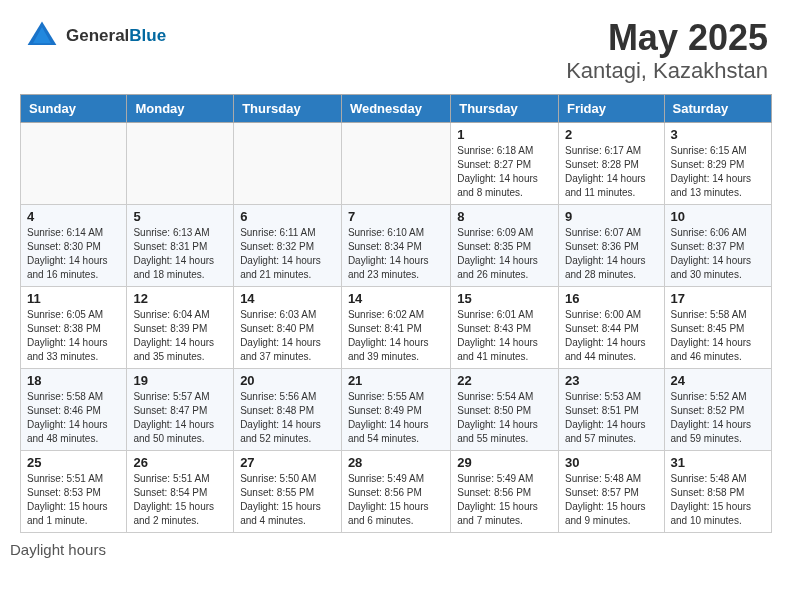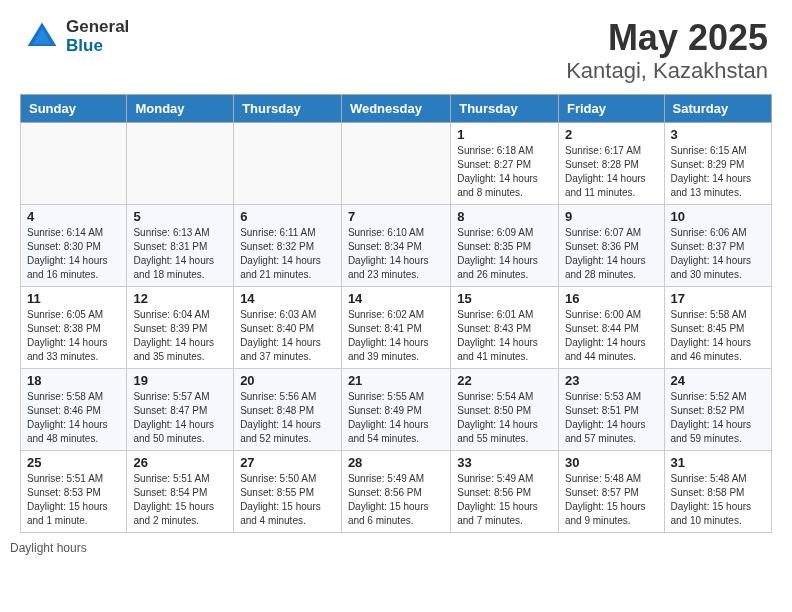--- a/index.html
+++ b/index.html
@@ -15,21 +15,21 @@
       align-items: flex-start;
       padding: 18px 24px 10px 24px;
     }
     .logo {
       display: flex;
       align-items: center;
       gap: 6px;
     }
     .logo-text {
       display: flex;
-      flex-direction: column;
+      flex-direction: row;
       line-height: 1.1;
     }
     .logo-general {
       font-size: 17px;
       font-weight: bold;
       color: #333;
     }
     .logo-blue {
       font-size: 17px;
       font-weight: bold;
@@ -94,21 +94,21 @@
       display: block;
       margin-bottom: 2px;
     }
     .day-info {
       font-size: 10px;
       color: #333;
       line-height: 1.4;
     }
     .footer {
       padding: 8px 10px 4px 10px;
-      font-size: 12px;
+      font-size: 15px;
       color: #555;
     }
     .calendar-wrap {
       padding: 0 10px;
     }
   </style>
 </head>
 <body>
 
 <div class="header">
@@ -204,21 +204,21 @@
         </tr>
         <tr>
           <td><span class="day-num">25</span>
 <span class="day-info">Sunrise: 5:51 AM<br>Sunset: 8:53 PM<br>Daylight: 15 hours and 1 minute.</span></td>
           <td><span class="day-num">26</span>
 <span class="day-info">Sunrise: 5:51 AM<br>Sunset: 8:54 PM<br>Daylight: 15 hours and 2 minutes.</span></td>
           <td><span class="day-num">27</span>
 <span class="day-info">Sunrise: 5:50 AM<br>Sunset: 8:55 PM<br>Daylight: 15 hours and 4 minutes.</span></td>
           <td><span class="day-num">28</span>
 <span class="day-info">Sunrise: 5:49 AM<br>Sunset: 8:56 PM<br>Daylight: 15 hours and 6 minutes.</span></td>
-          <td><span class="day-num">33</span>
+          <td><span class="day-num">29</span>
 <span class="day-info">Sunrise: 5:49 AM<br>Sunset: 8:56 PM<br>Daylight: 15 hours and 7 minutes.</span></td>
           <td><span class="day-num">30</span>
 <span class="day-info">Sunrise: 5:48 AM<br>Sunset: 8:57 PM<br>Daylight: 15 hours and 9 minutes.</span></td>
           <td><span class="day-num">31</span>
 <span class="day-info">Sunrise: 5:48 AM<br>Sunset: 8:58 PM<br>Daylight: 15 hours and 10 minutes.</span></td>
         </tr>
       </tbody>
   </table>
 </div>
 

